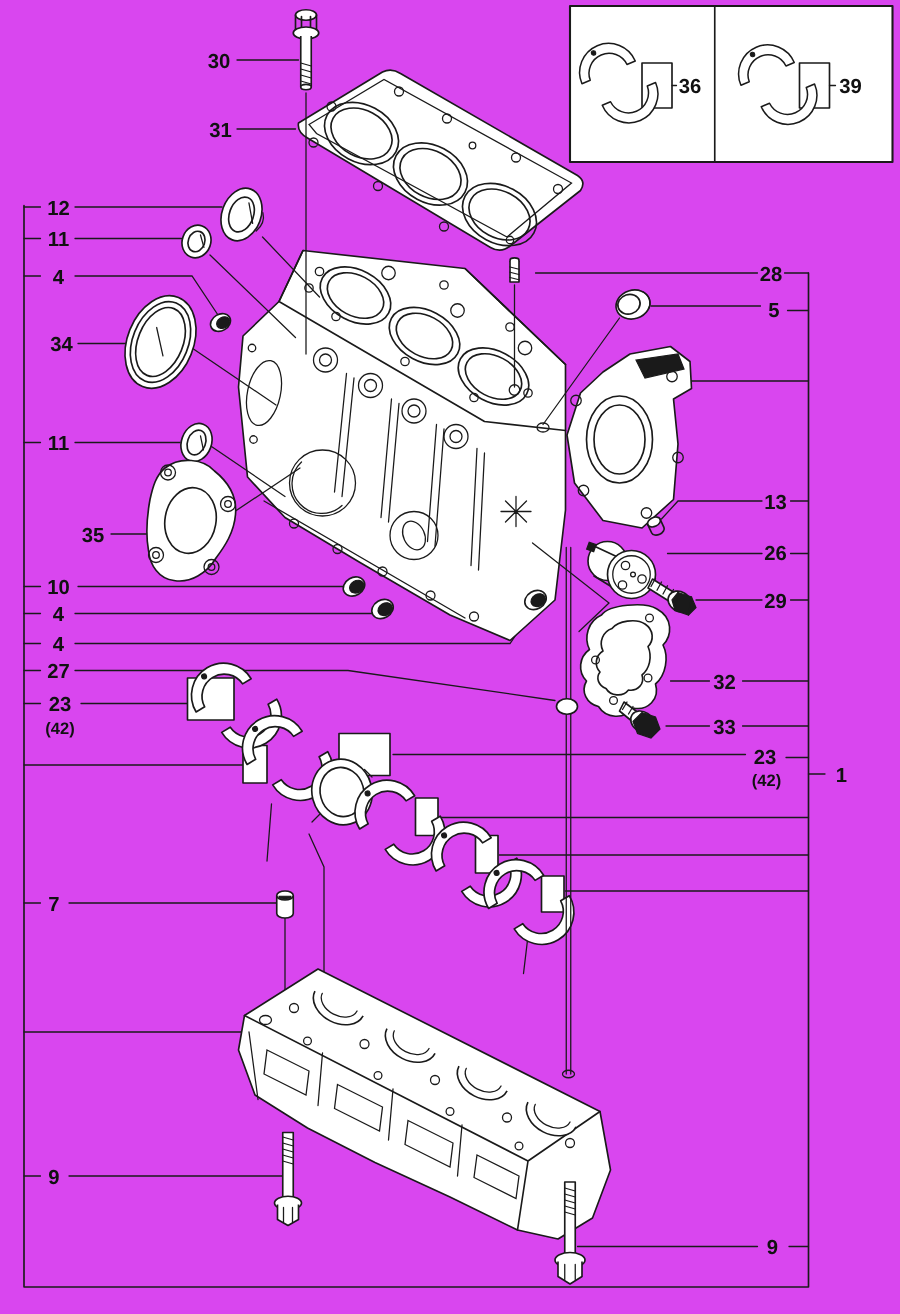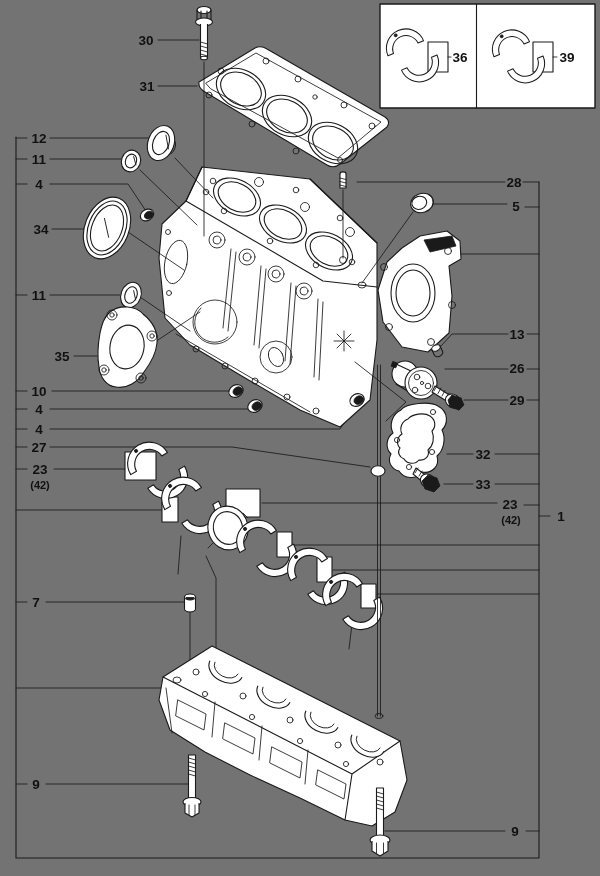--- a/index.html
+++ b/index.html
@@ -1,16 +1,16 @@
 <!DOCTYPE html>
 <html><head>
 <meta charset="utf-8">
 <style>
   html,body{margin:0;padding:0;background:#fff;}
-  #stage{position:relative;width:600px;height:876px;background:#737373;overflow:hidden;}
+  #stage{position:relative;width:600px;height:876px;background:#d946ef;overflow:hidden;}
   svg{display:block;}
   .ln{fill:none;stroke:#1a1a1a;stroke-width:1.1;stroke-linecap:round;stroke-linejoin:round;}
   .thin{fill:none;stroke:#1a1a1a;stroke-width:.85;stroke-linecap:round;}
   .fw{fill:#fff;stroke:#1a1a1a;stroke-width:1.1;stroke-linejoin:round;}
   .fw2{fill:#fff;stroke:#1a1a1a;stroke-width:1.4;stroke-linejoin:round;}
   .dk{fill:#1a1a1a;stroke:#1a1a1a;stroke-width:.8;}
   .lbl{font:bold 13.5px "Liberation Sans",sans-serif;fill:#111;}
   .lbl2{font:bold 11px "Liberation Sans",sans-serif;fill:#111;}
 </style>
 </head>

